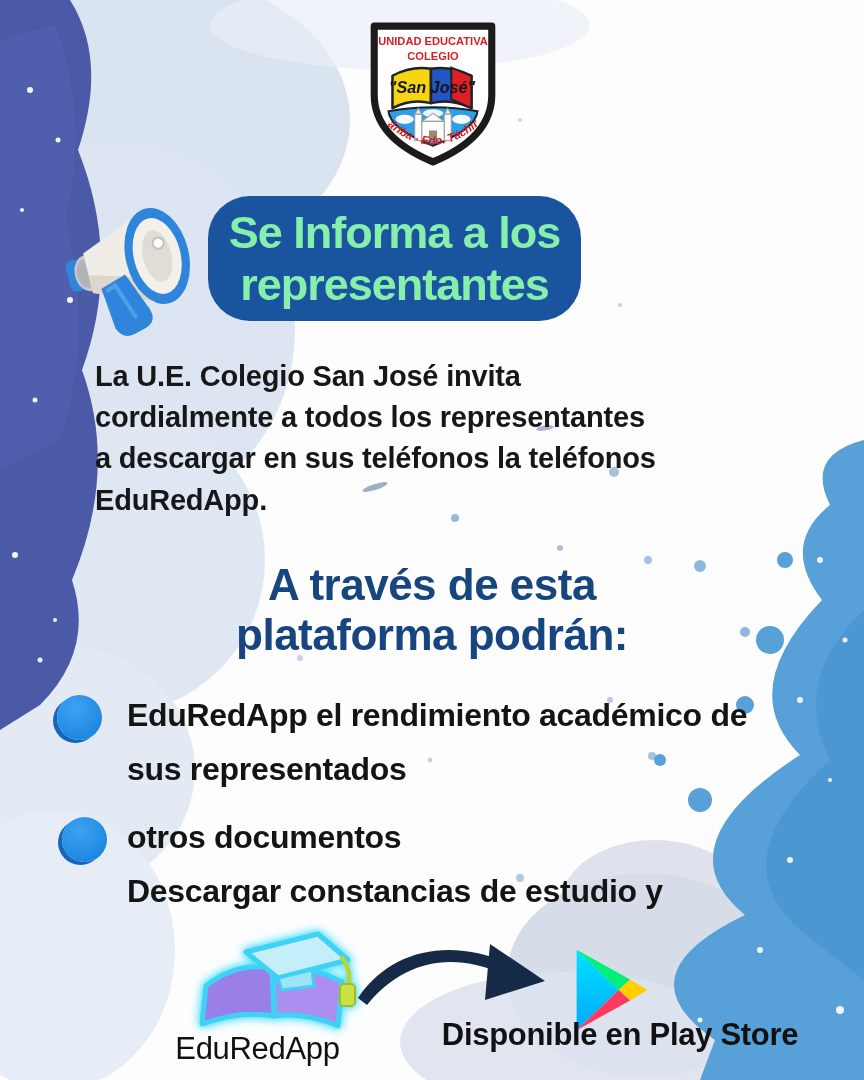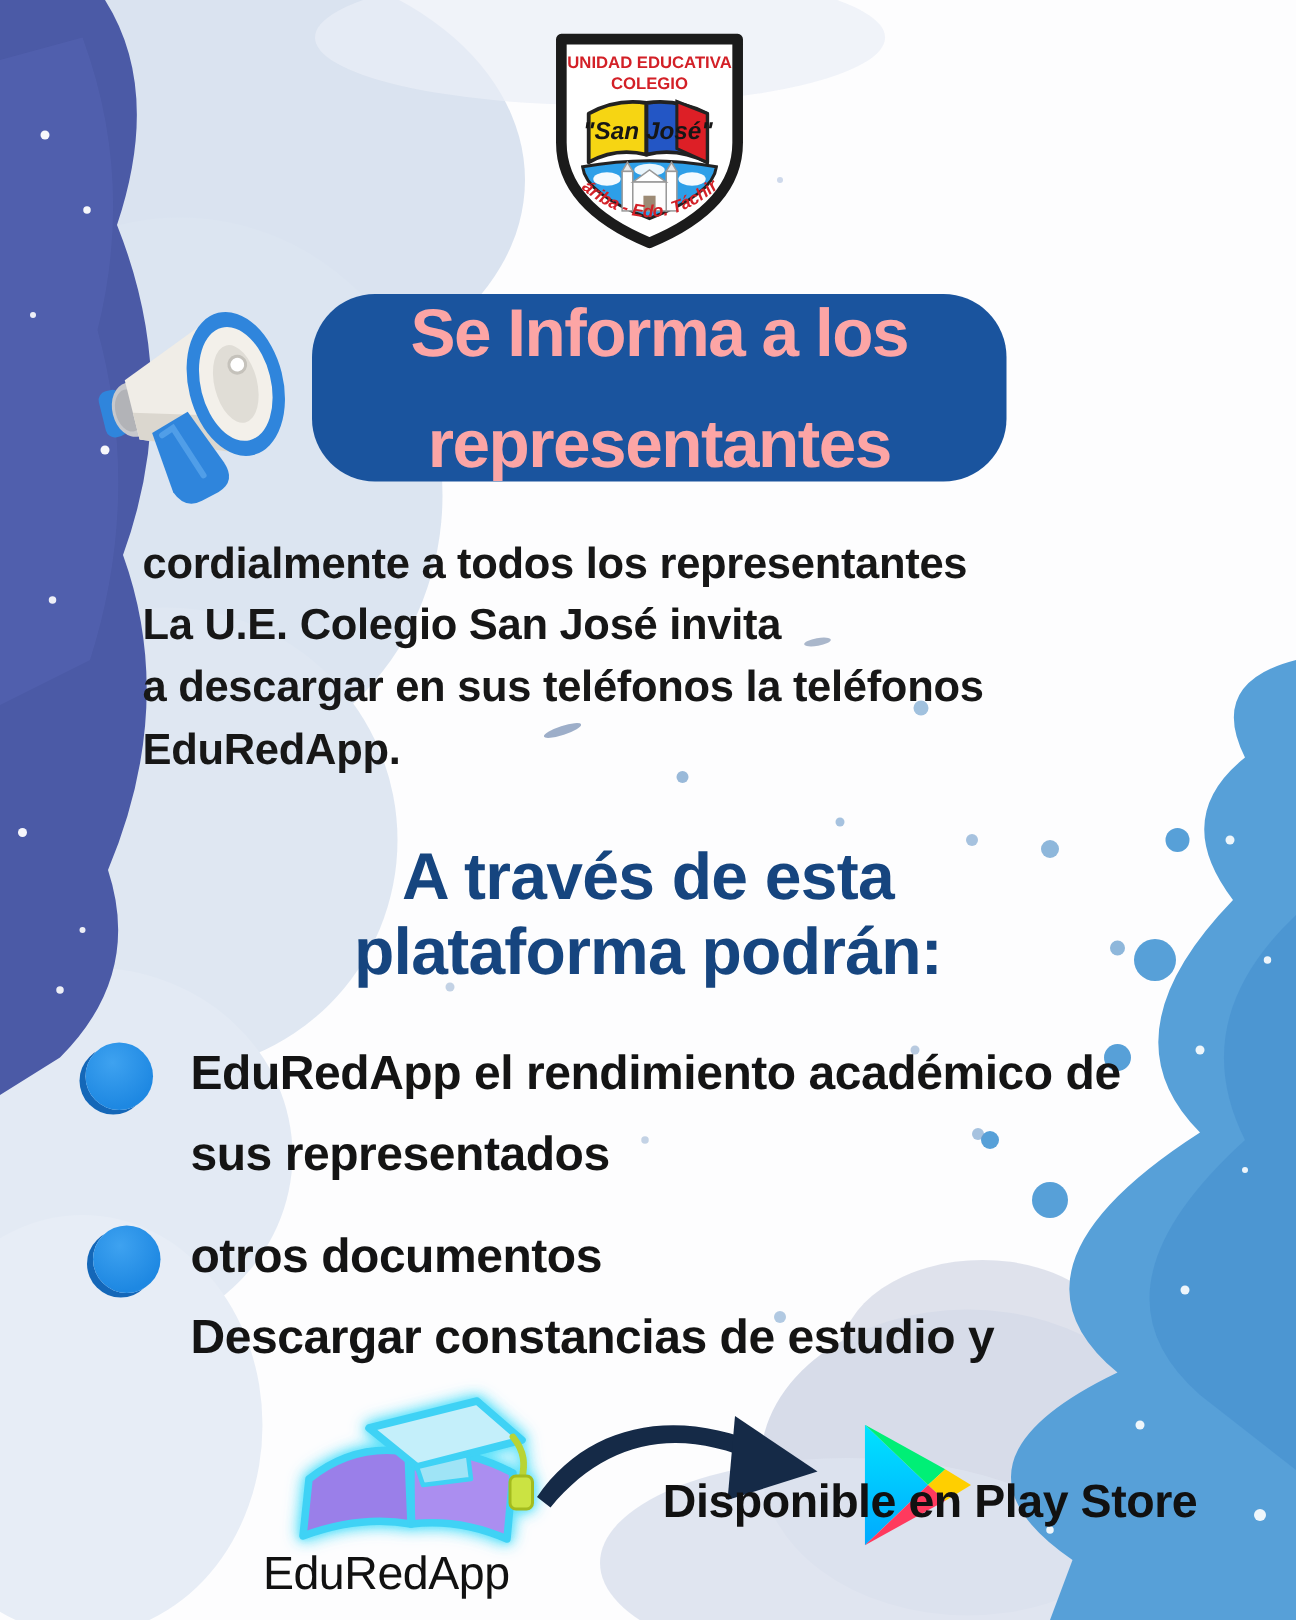--- a/index.html
+++ b/index.html
@@ -7,24 +7,24 @@
   .canvas {
     position: relative; width: 864px; height: 1080px;
     overflow: hidden; background: #fdfdfe;
   }
   .bg-svg { position: absolute; left: 0; top: 0; width: 864px; height: 1080px; }
 
   .crest-svg { position: absolute; left: 362px; top: 18px; width: 142px; height: 152px; }
   .megaphone-svg { position: absolute; left: 50px; top: 190px; width: 178px; height: 158px; }
 
   .banner {
-    position: absolute; left: 208px; top: 196px; width: 463px; height: 125px;
+    position: absolute; left: 208px; top: 196px; width: 373px; height: 125px;
     background: #1a549e; border-radius: 42px;
-    display: flex; flex-direction: column; justify-content: space-between; align-items: center;
-    color: #fca5a5; font-weight: 800; font-size: 45px; line-height: 1.14;
+    display: flex; flex-direction: column; justify-content: center; align-items: center;
+    color: #86efac; font-weight: 800; font-size: 45px; line-height: 1.14;
     letter-spacing: -1px; text-align: center;
   }
 
   .intro {
     position: absolute; left: 95px; top: 356px; width: 700px;
     font-size: 29px; font-weight: 700; color: #171717; line-height: 1.42;
     letter-spacing: -0.2px;
   }
   .intro span { display: block; }
 
@@ -57,21 +57,21 @@
     filter: drop-shadow(0 0 5px rgba(90,225,250,0.95)) drop-shadow(0 0 2px rgba(90,225,250,0.85));
   }
   .arrow-svg { position: absolute; left: 352px; top: 934px; width: 200px; height: 80px; }
   .play-svg { position: absolute; left: 573px; top: 947px; width: 78px; height: 86px; }
 
   .app-label {
     position: absolute; left: 145px; top: 1031px; width: 225px; text-align: center;
     font-size: 31px; font-weight: 400; color: #111111; letter-spacing: -0.3px;
   }
   .store-label {
-    position: absolute; left: 415px; top: 983px; width: 410px; text-align: center;
+    position: absolute; left: 415px; top: 1017px; width: 410px; text-align: center;
     font-size: 31px; font-weight: 800; color: #111111; letter-spacing: -0.3px;
   }
 </style>
 </head>
 <body>
 
 <div class="canvas">
 
   <svg class="bg-svg" viewBox="0 0 864 1080" aria-hidden="true">
 
@@ -175,22 +175,22 @@
       <path d="M53,91 L61,88 L73,123" stroke="#5ea8ec" stroke-width="4" fill="none" opacity="0.7" stroke-linecap="round"></path>
     </g>
   </svg>
 
   <div class="banner">
     <span>Se Informa a los</span>
     <span>representantes</span>
   </div>
 
   <div class="intro">
+    <span>La U.E. Colegio San José invita</span>
     <span>cordialmente a todos los representantes</span>
-    <span>La U.E. Colegio San José invita</span>
     <span>a descargar en sus teléfonos la teléfonos</span>
     <span>EduRedApp.</span>
   </div>
 
   <div class="platform-heading">
     <span>A través de esta</span>
     <span>plataforma podrán:</span>
   </div>
 
   <div class="bullet-dot b1"></div>

